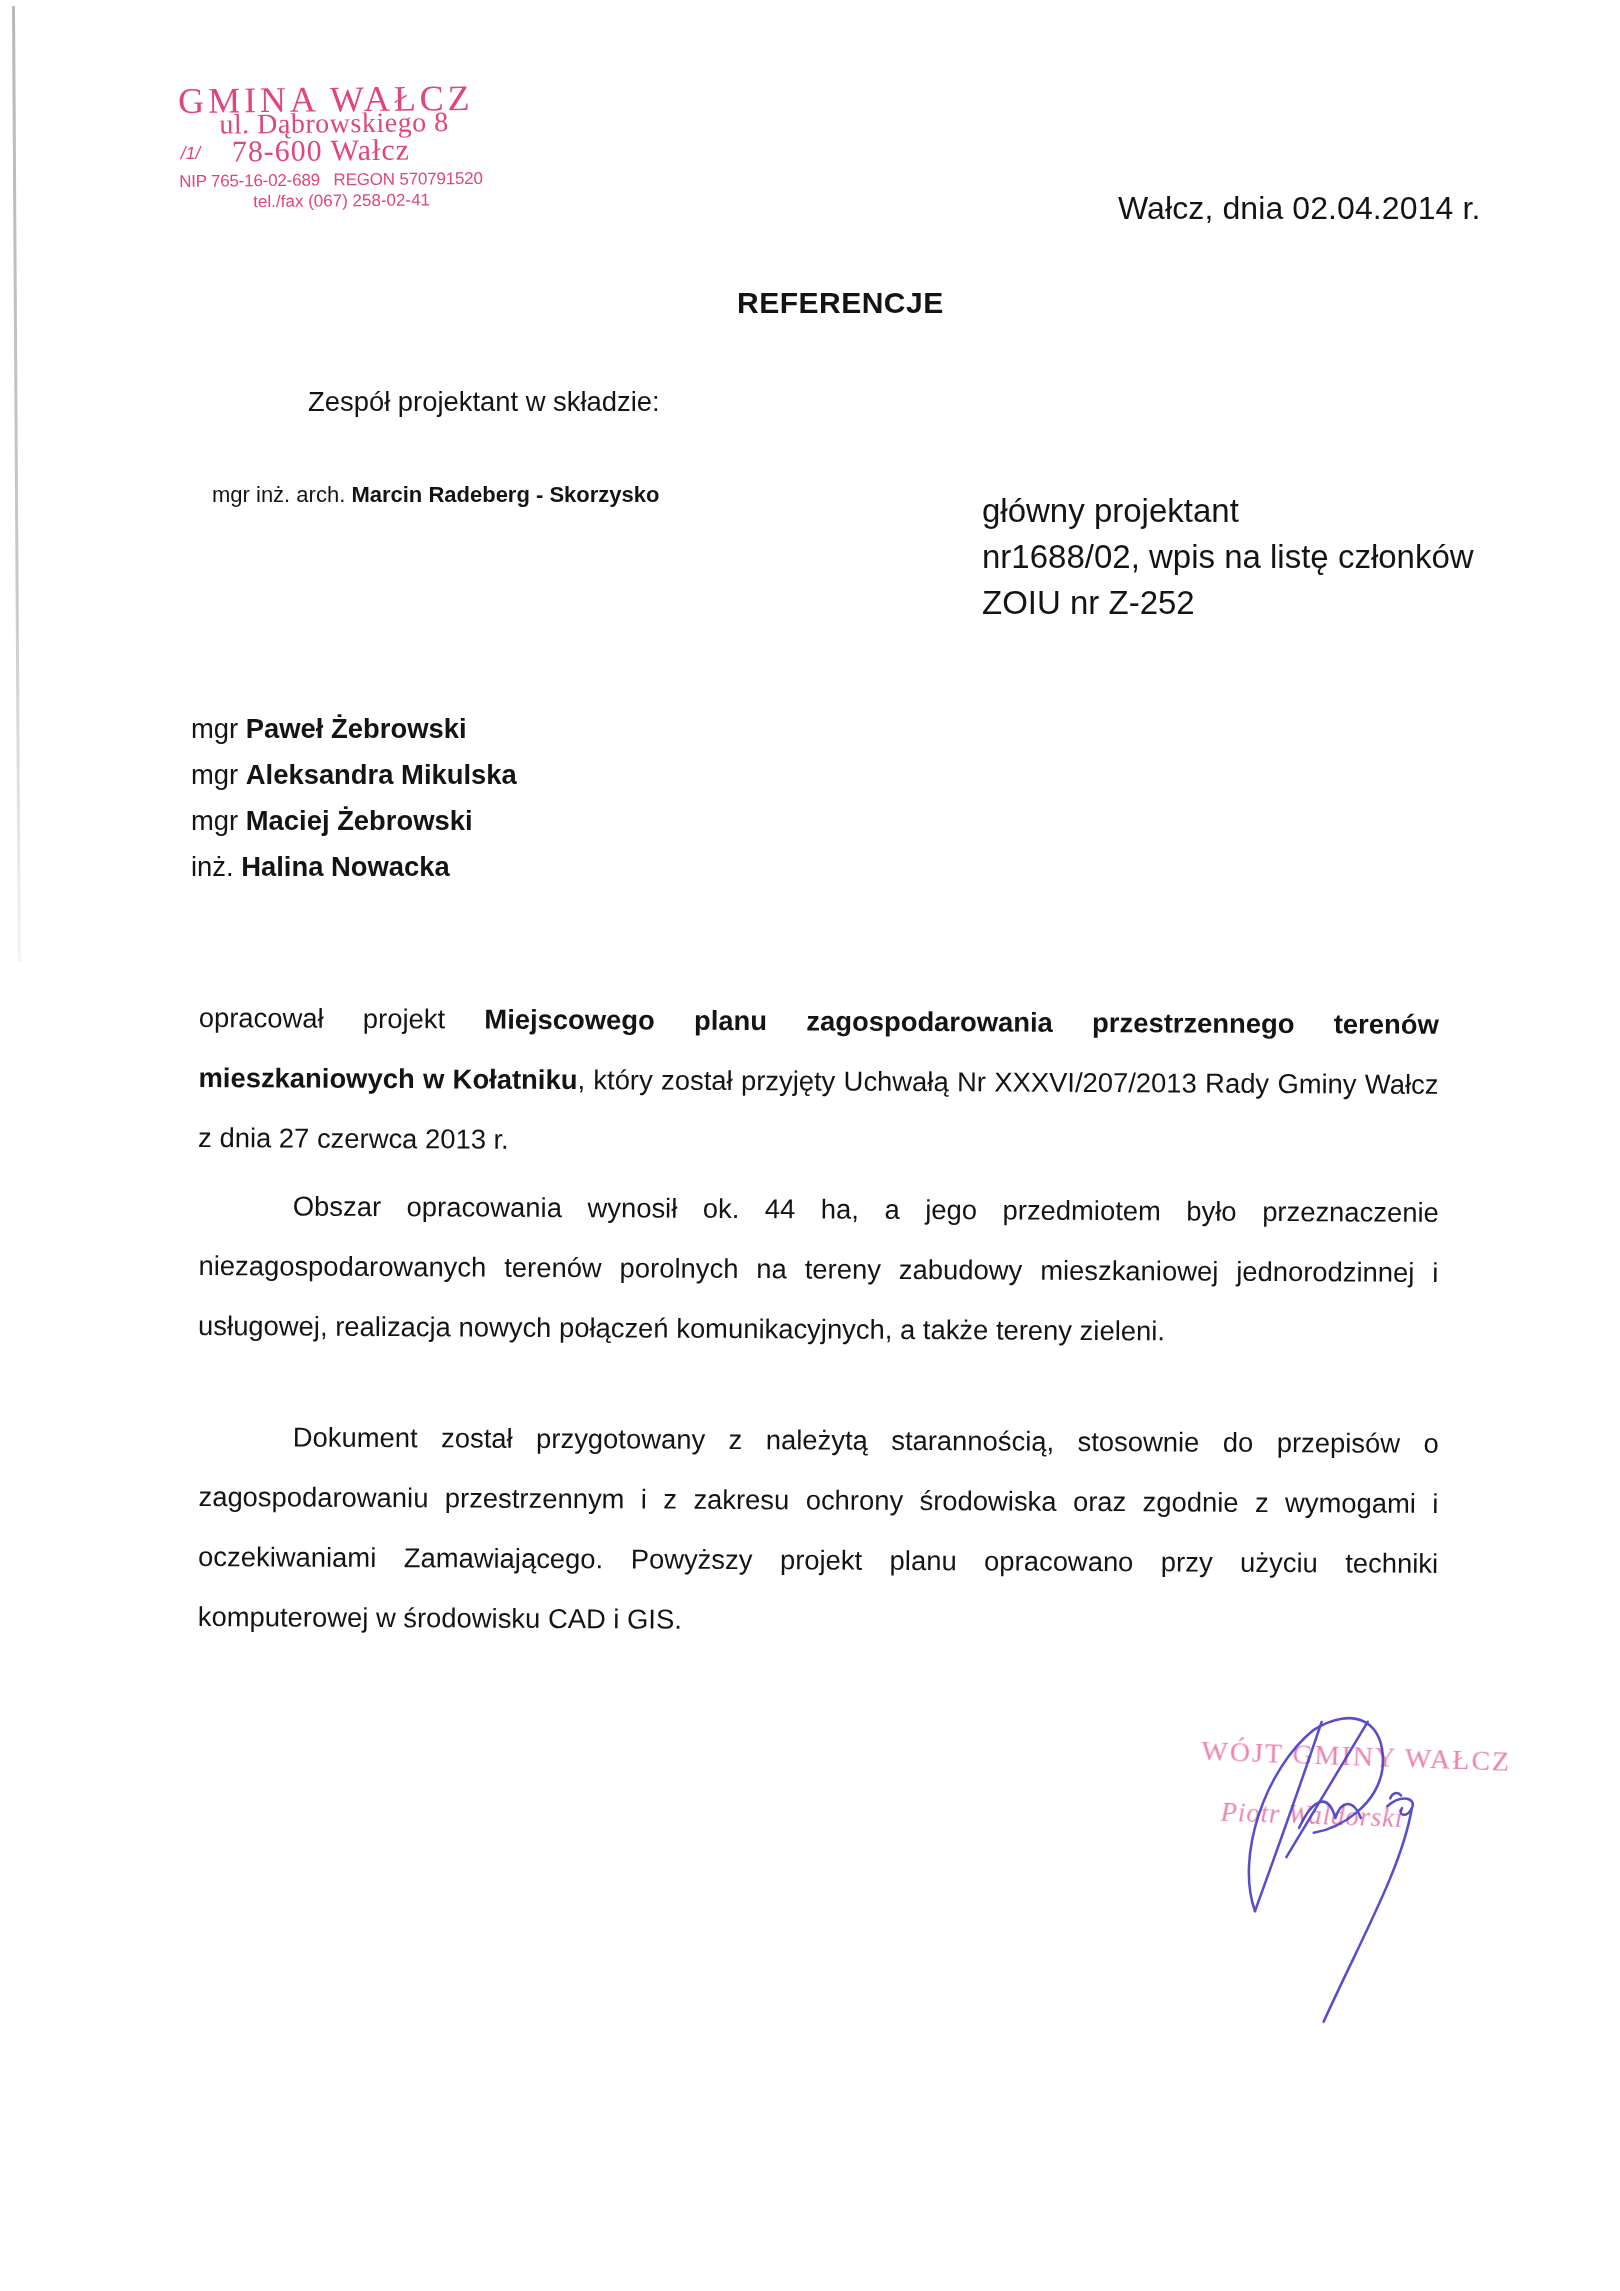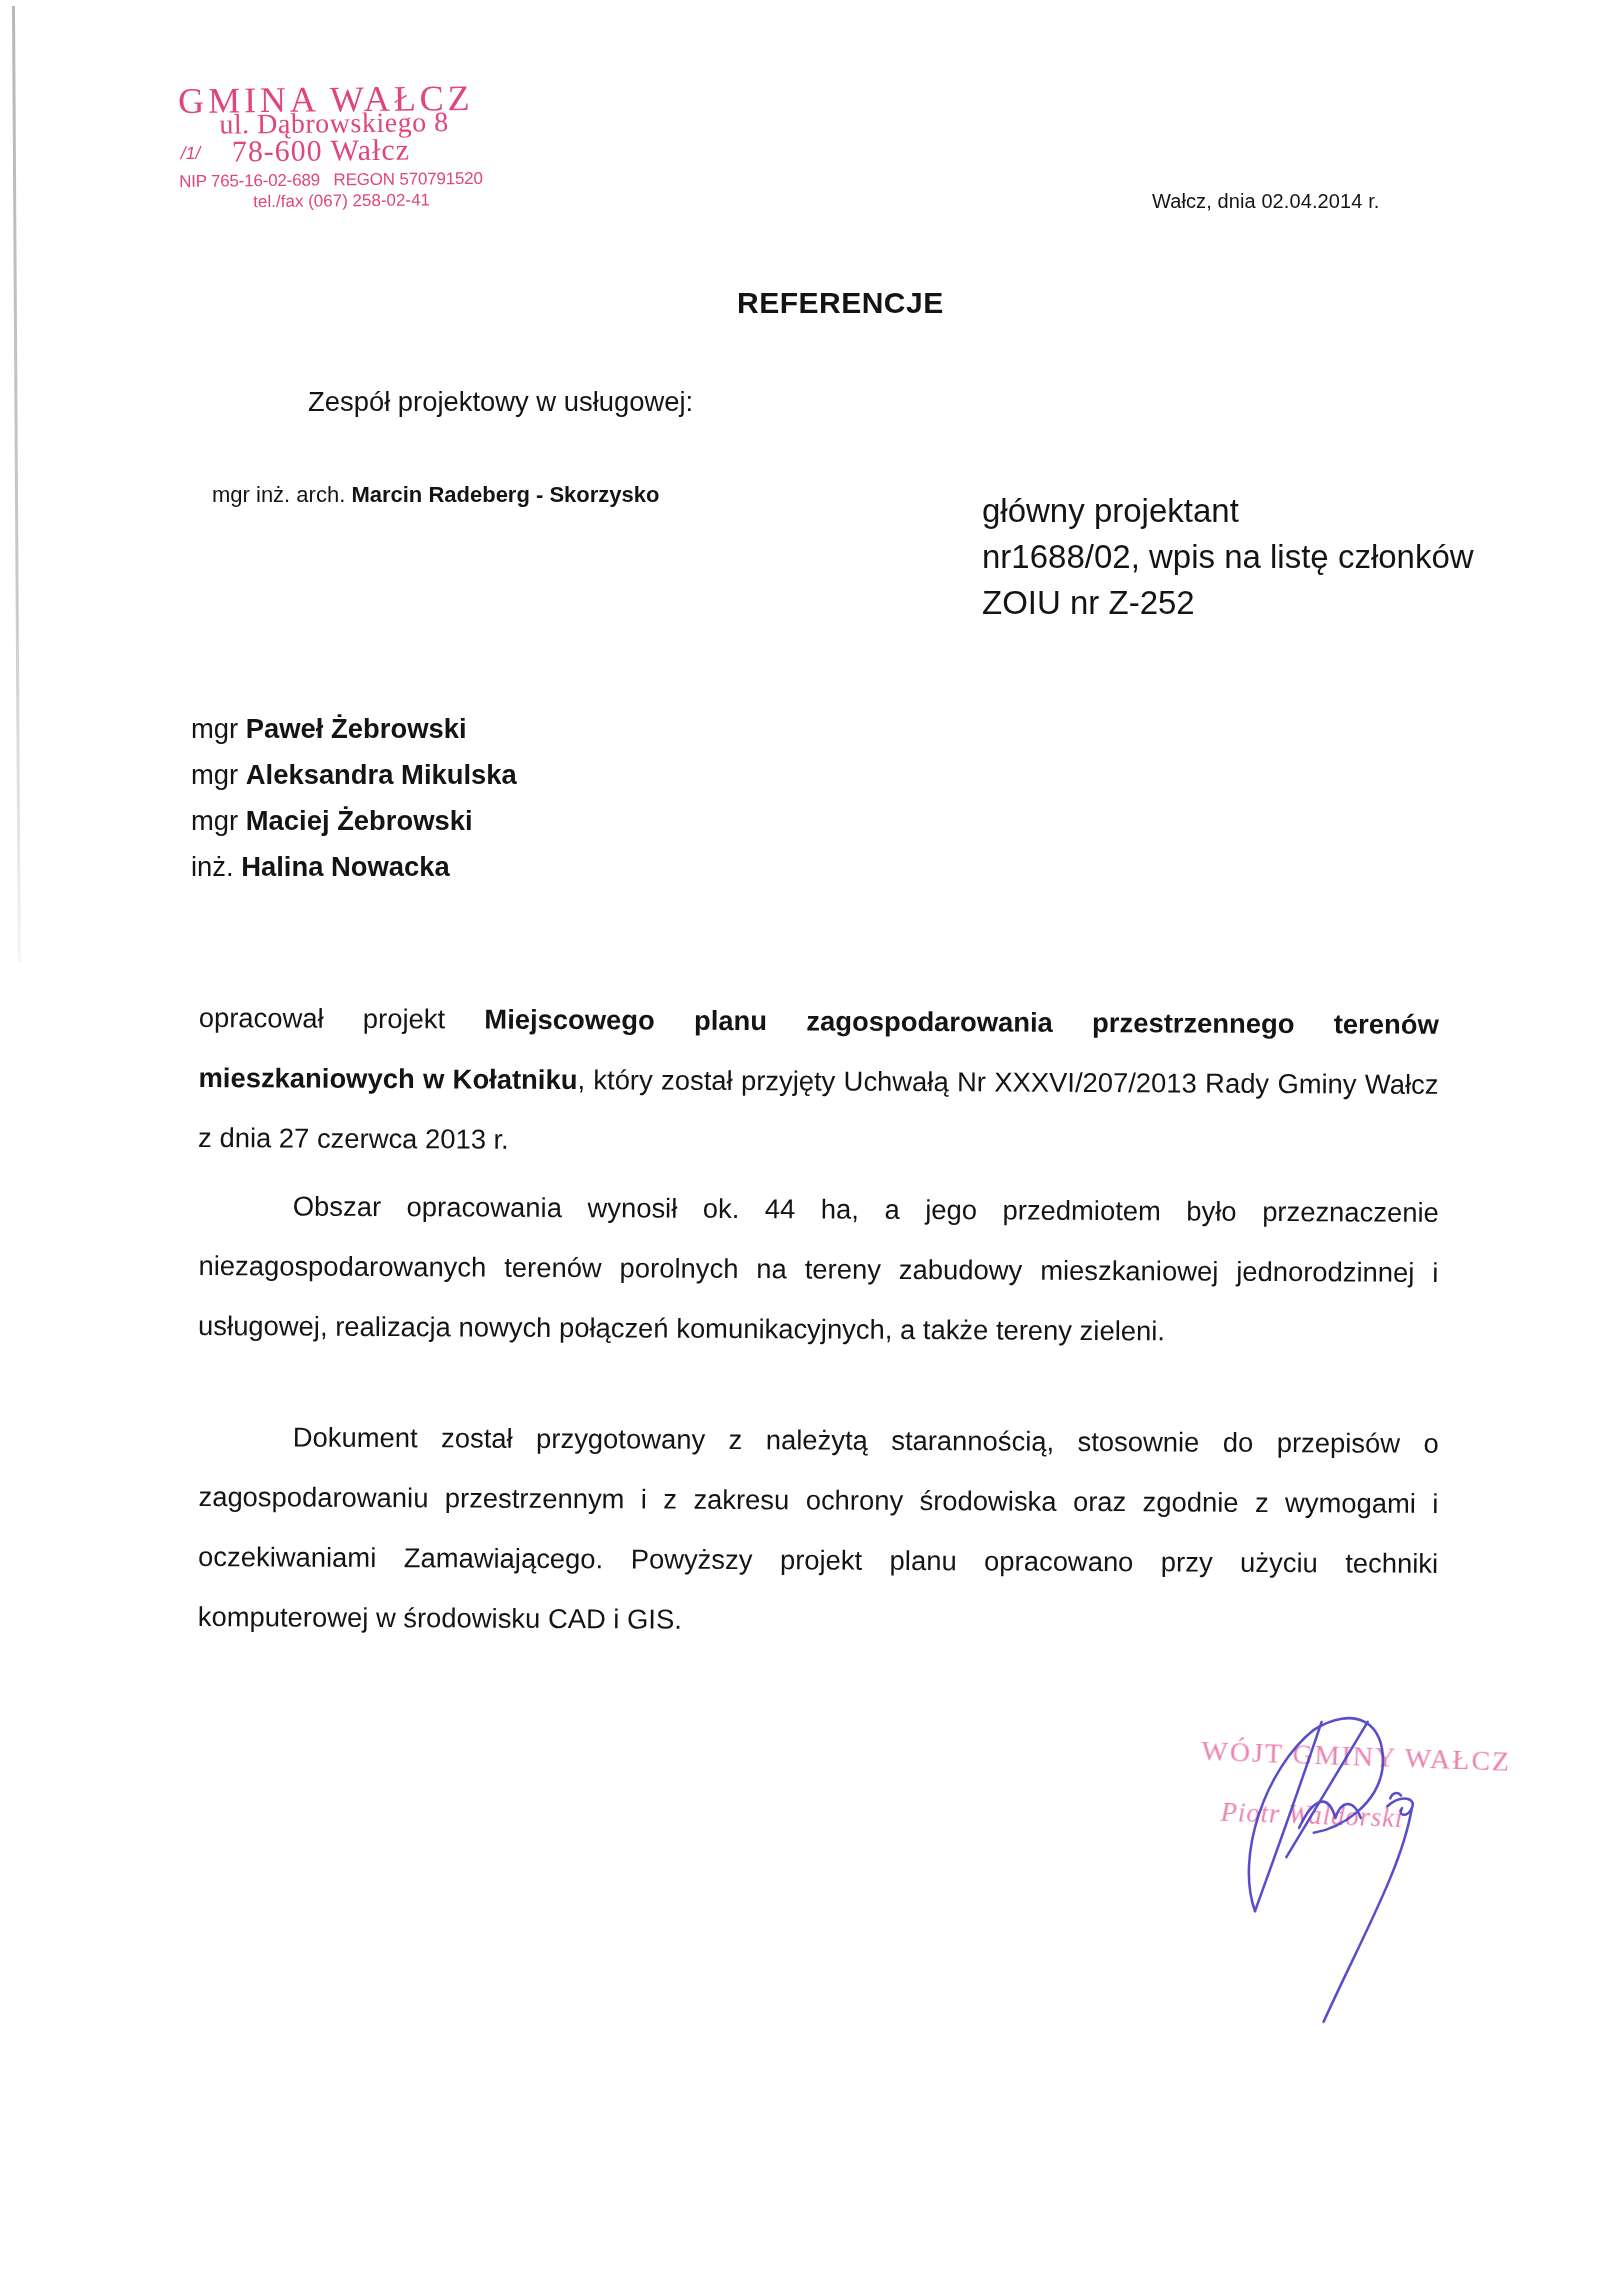--- a/index.html
+++ b/index.html
@@ -69,22 +69,22 @@
       font-family: "Liberation Sans", sans-serif;
       letter-spacing: -0.2px;
     }
     .stamp .st-tel {
       left: 76px; top: 115px;
       font-size: 17px;
       font-family: "Liberation Sans", sans-serif;
     }
 
     .date {
-      left: 1152px; top: 190px;
-      font-size: 20px;
+      left: 1118px; top: 190px;
+      font-size: 32px;
       letter-spacing: 0.1px;
     }
     .title {
       left: 737px; top: 286px;
       font-size: 30px;
       font-weight: bold;
       letter-spacing: 0.5px;
     }
     .team-intro {
       left: 308px; top: 386px;
@@ -174,21 +174,21 @@
   <div class="st-line st-mark">/1/</div>
   <div class="st-line st-city">78-600 Wałcz</div>
   <div class="st-line st-nip" style="white-space:pre;">NIP 765-16-02-689   REGON 570791520</div>
   <div class="st-line st-tel">tel./fax (067) 258-02-41</div>
 </div>
 
 <div class="abs date">Wałcz, dnia 02.04.2014 r.</div>
 
 <div class="abs title">REFERENCJE</div>
 
-<div class="abs team-intro">Zespół projektowy w usługowej:</div>
+<div class="abs team-intro">Zespół projektant w składzie:</div>
 
 <div class="abs lead-designer">
   <span style="white-space:pre;">mgr inż. arch. </span><span class="b">Marcin Radeberg - Skorzysko</span>
 </div>
 
 <div class="role-block">
   <div>główny projektant</div>
   <div>nr1688/02, wpis na listę członków</div>
   <div>ZOIU nr Z-252</div>
 </div>

